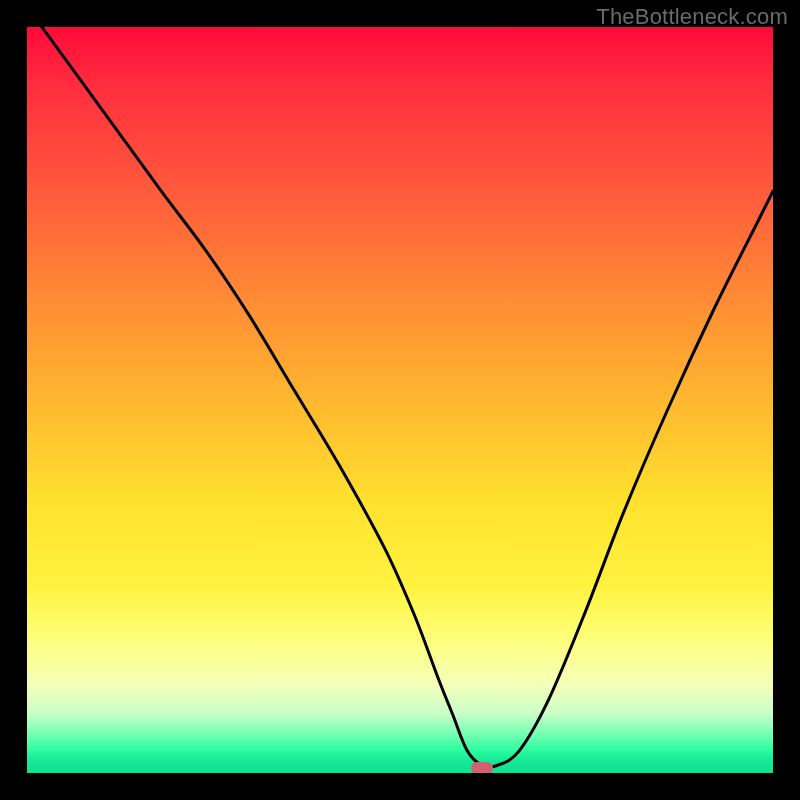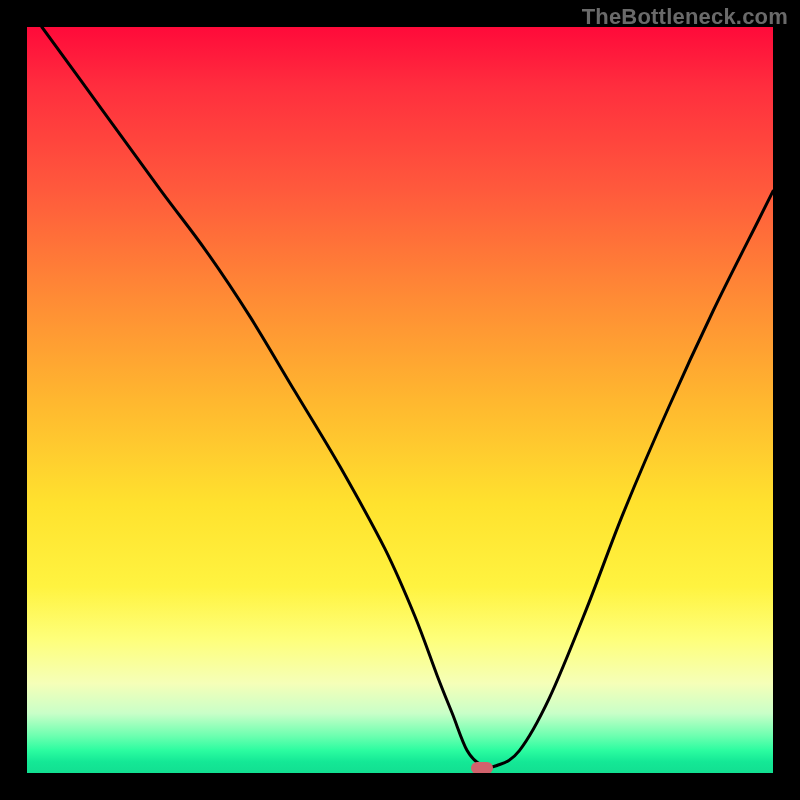--- a/index.html
+++ b/index.html
@@ -18,21 +18,21 @@
     width: 800px;
     height: 800px;
     background: #000;
   }
   .watermark {
     position: absolute;
     top: 4px;
     right: 12px;
     color: #6a6a6a;
     font-size: 22px;
-    font-weight: 700;
+    font-weight: 400;
     letter-spacing: 0.2px;
     user-select: none;
   }
   .plot-area {
     position: absolute;
     left: 27px;
     top: 27px;
     width: 746px;
     height: 746px;
     overflow: hidden;

